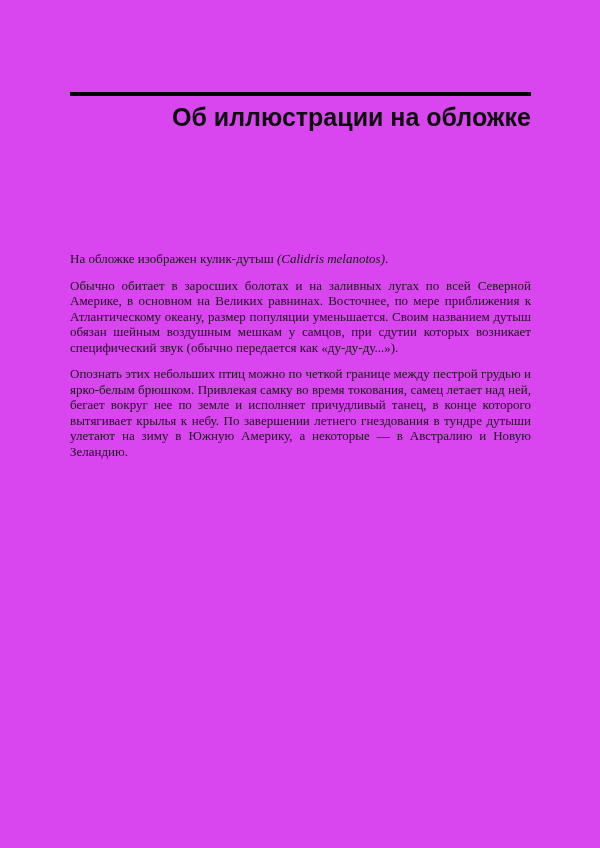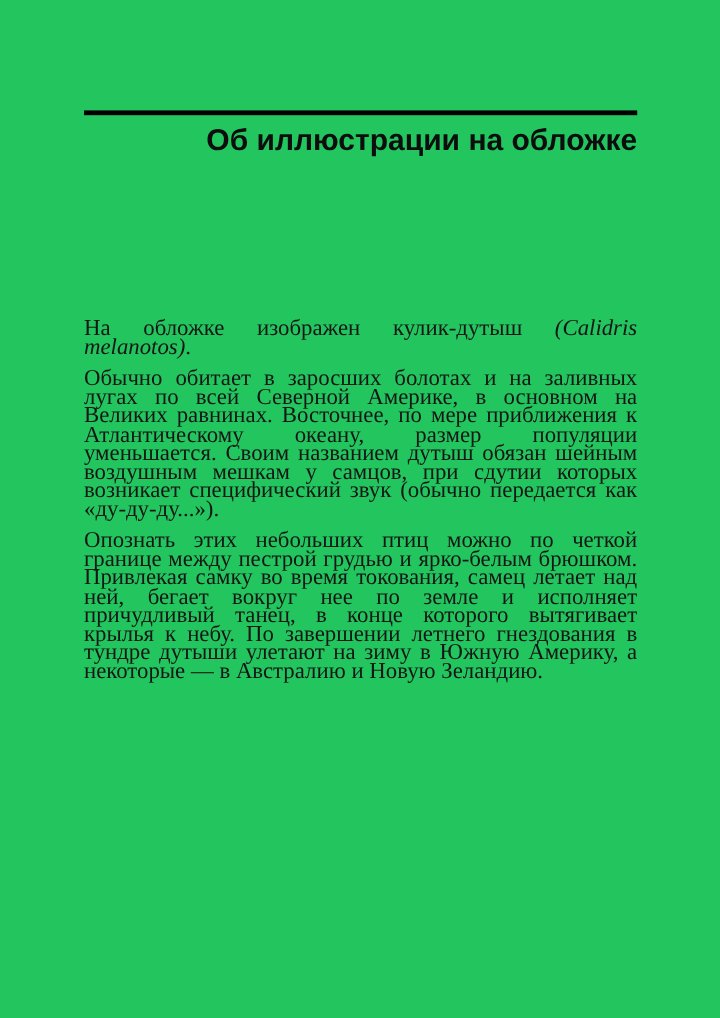--- a/index.html
+++ b/index.html
@@ -10,21 +10,21 @@
     width: 600px;
     height: 848px;
     background: #ffffff;
     font-family: "Liberation Serif", "DejaVu Serif", serif;
     color: #161616;
   }
   .page {
     position: relative;
     width: 600px;
     height: 848px;
-    background: #22c55e;
+    background: #d946ef;
     overflow: hidden;
   }
   .chapter-header {
     position: absolute;
     left: 70px;
     top: 92px;
     width: 461px;
   }
   .header-rule {
     height: 4px;
@@ -35,23 +35,23 @@
     text-align: right;
     font-family: "Liberation Sans", "DejaVu Sans", sans-serif;
     font-weight: 700;
     font-size: 25px;
     line-height: 1.15;
     color: #0d0d0d;
   }
   .body-text {
     position: absolute;
     left: 70px;
-    top: 266px;
+    top: 251px;
     width: 461px;
-    font-size: 19px;
+    font-size: 13px;
     line-height: 15.5px;
     text-align: justify;
     text-justify: inter-word;
     hyphens: auto;
     -webkit-hyphens: auto;
   }
   .body-text p {
     margin: 0 0 11px 0;
   }
   .italic {

